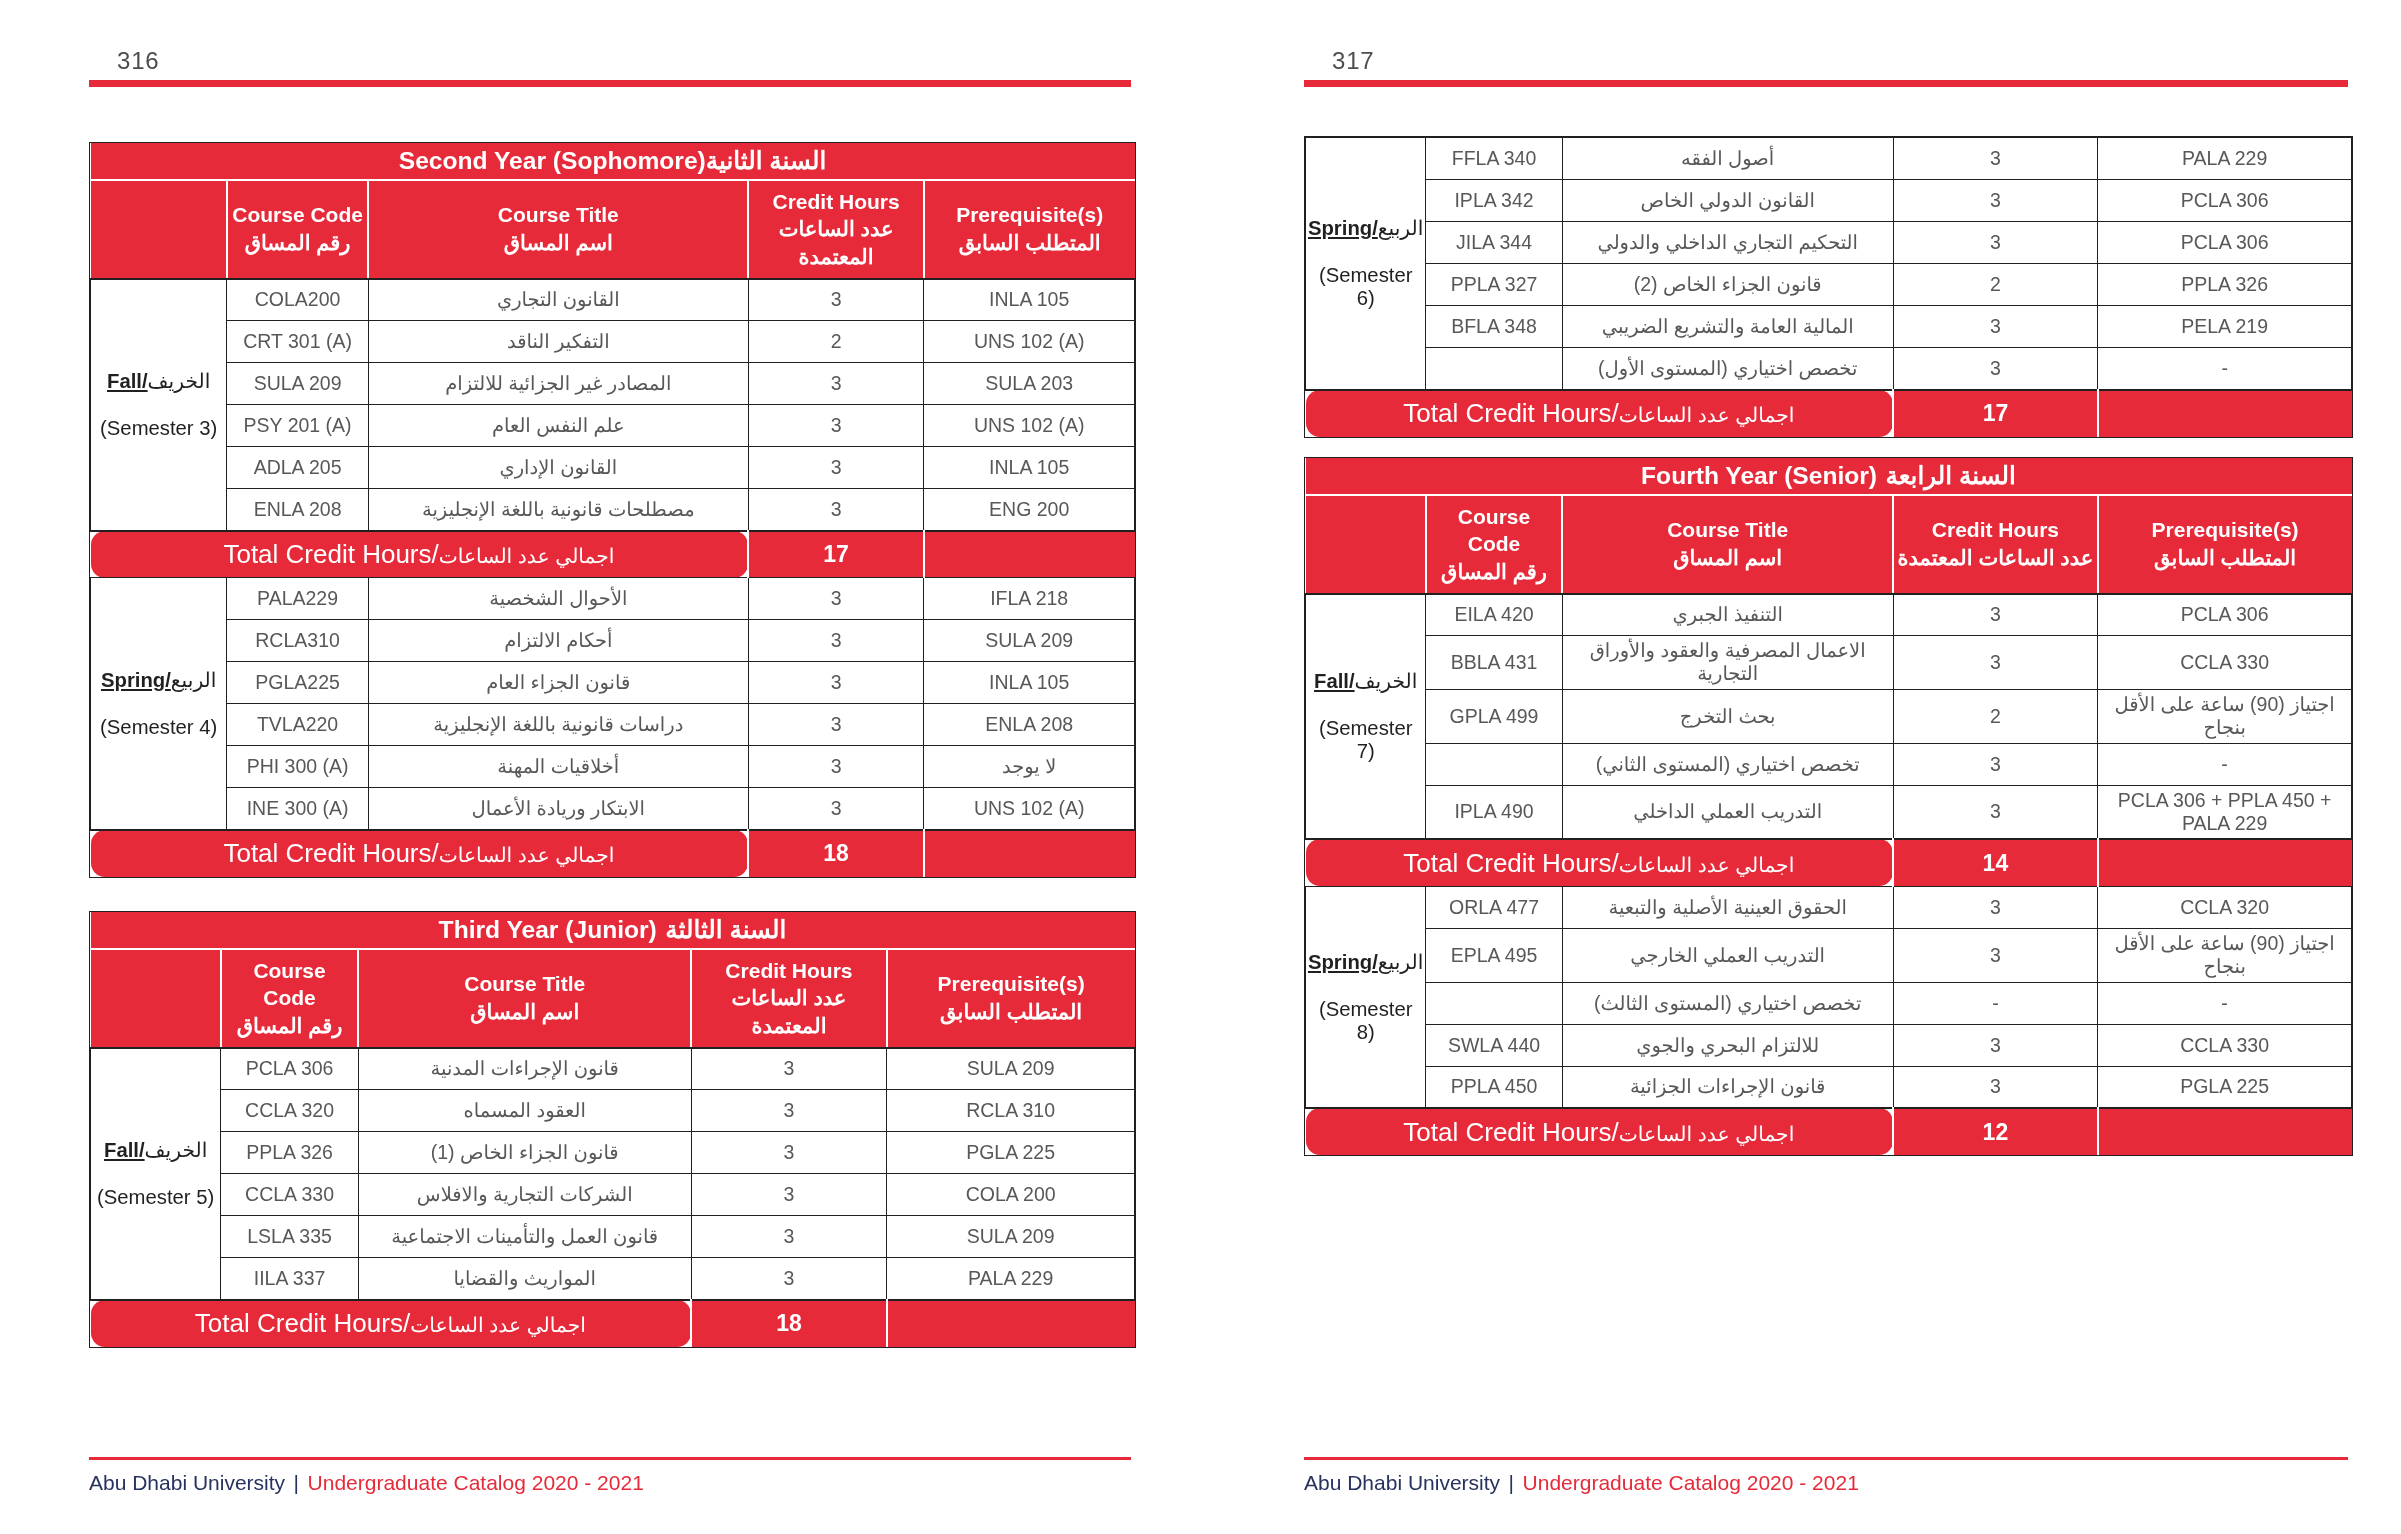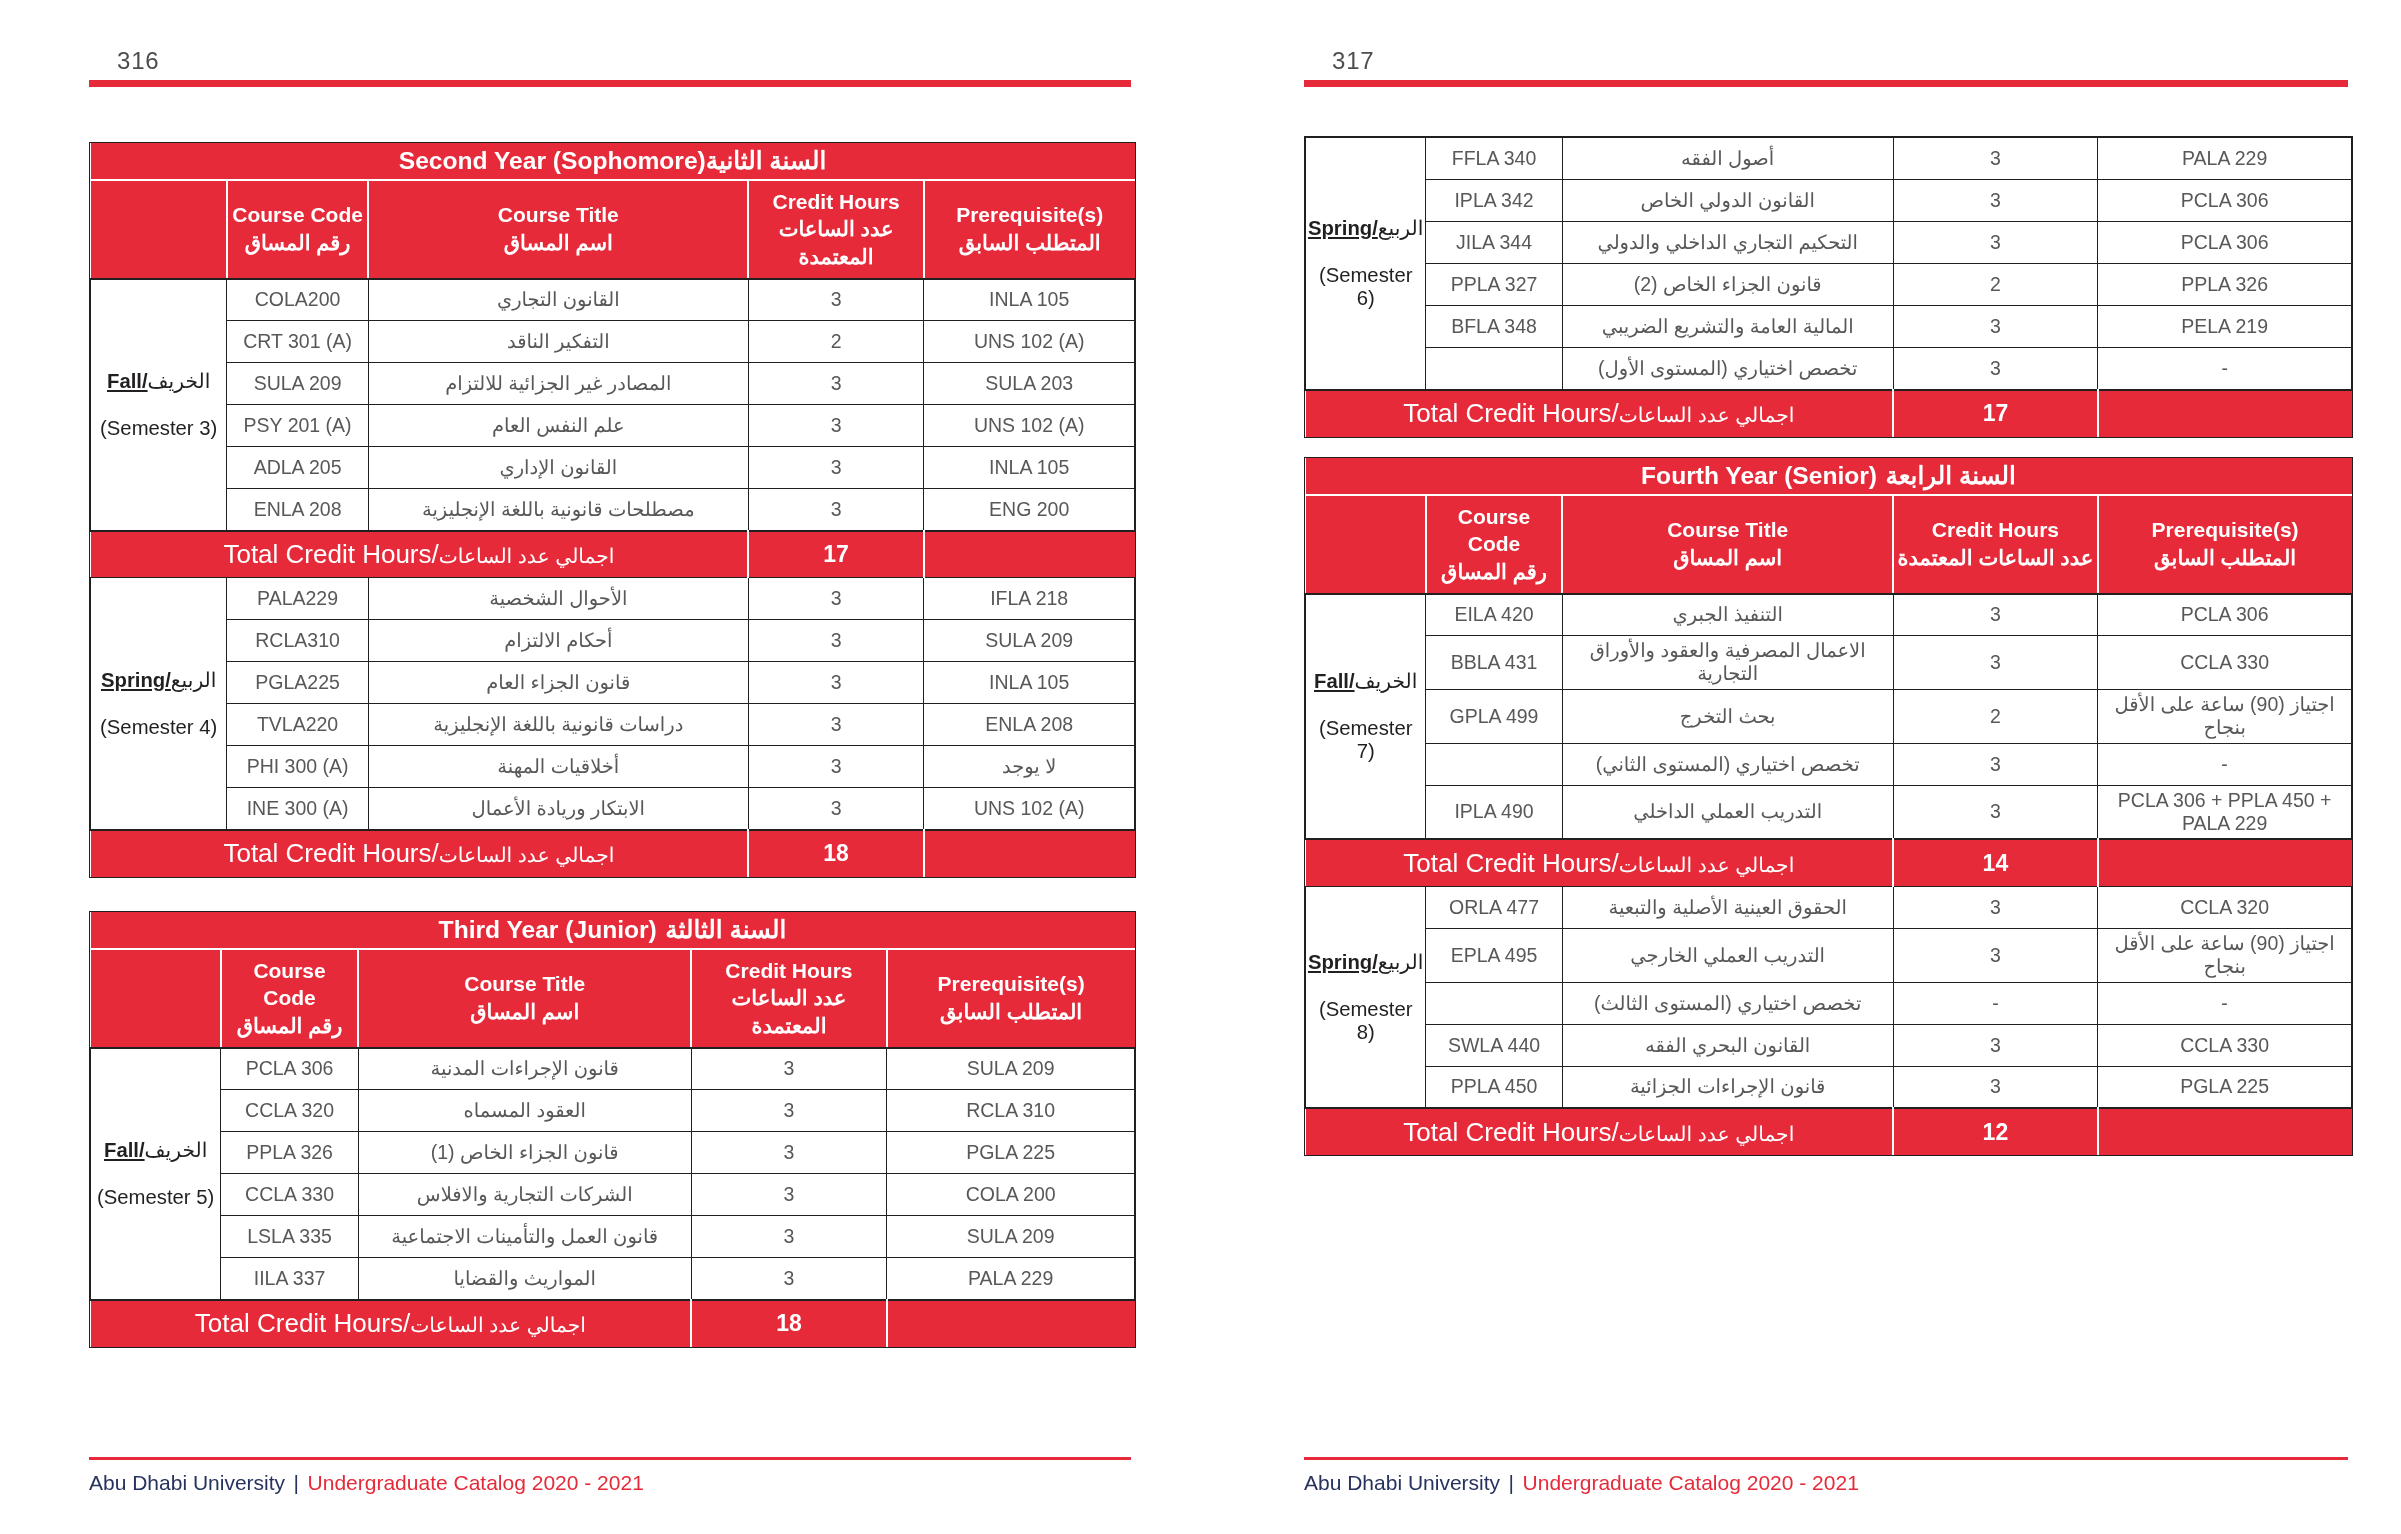--- a/index.html
+++ b/index.html
@@ -17,21 +17,21 @@
   .ctable td{border:1.7px solid #221f20;height:42px;box-sizing:border-box;text-align:center;
              vertical-align:middle;color:#57585a;font-size:19.5px;padding:3.4px 6.8px;overflow:hidden;}
   tr.title-row td{background:#e62a3a;color:#fff;font-weight:bold;font-size:24.6px;height:30px;
              border:2.5px solid #fff;border-top:none;border-left:none;border-right:none;}
   tr.cols td{background:#e62a3a;color:#fff;font-weight:bold;font-size:21px;line-height:1.32;
              height:75px;border:2.5px solid #fff;border-bottom:2.5px solid #221f20;padding:6.8px 3.4px;}
   tr.cols td:first-child{border-left:none;}
   tr.cols td:last-child{border-right:none;}
   tr.total td{background:#e62a3a;color:#fff;height:47px;border:2.5px solid #fff;
              border-top:2.5px solid #221f20;border-bottom:none;}
-  tr.total td:first-child{border-left:none;}
+  tr.total td:first-child{border-left:none;border-radius:14px;}
   tr.total td:last-child{border-right:none;}
   .total-en{font-size:26px;}
   .total .ar{font-size:20.3px;}
   td.total-val{font-size:23px;font-weight:bold;color:#fff;}
   td.sem{color:#221f20;font-size:20.3px;background:#fff;padding:3.4px 1.7px;}
   td.sem b{font-weight:bold;text-decoration:underline;}
   .sem-l1{margin-bottom:24px;}
   .gap .title-ar{margin-left:8.5px;}
   .title-ar{unicode-bidi:isolate;}
 </style>
@@ -406,21 +406,21 @@
             <td dir="auto">اجتياز (90) ساعة على الأقل بنجاح</td>
           </tr>
           <tr class="data-row">
             <td></td>
             <td dir="rtl">تخصص اختياري (المستوى الثالث)</td>
             <td>-</td>
             <td dir="auto">-</td>
           </tr>
           <tr class="data-row">
             <td>SWLA 440</td>
-            <td dir="rtl">القانون البحري الفقه</td>
+            <td dir="rtl">للالتزام البحري والجوي</td>
             <td>3</td>
             <td dir="auto">CCLA 330</td>
           </tr>
           <tr class="data-row">
             <td>PPLA 450</td>
             <td dir="rtl">قانون الإجراءات الجزائية</td>
             <td>3</td>
             <td dir="auto">PGLA 225</td>
           </tr>
           <tr class="total">

